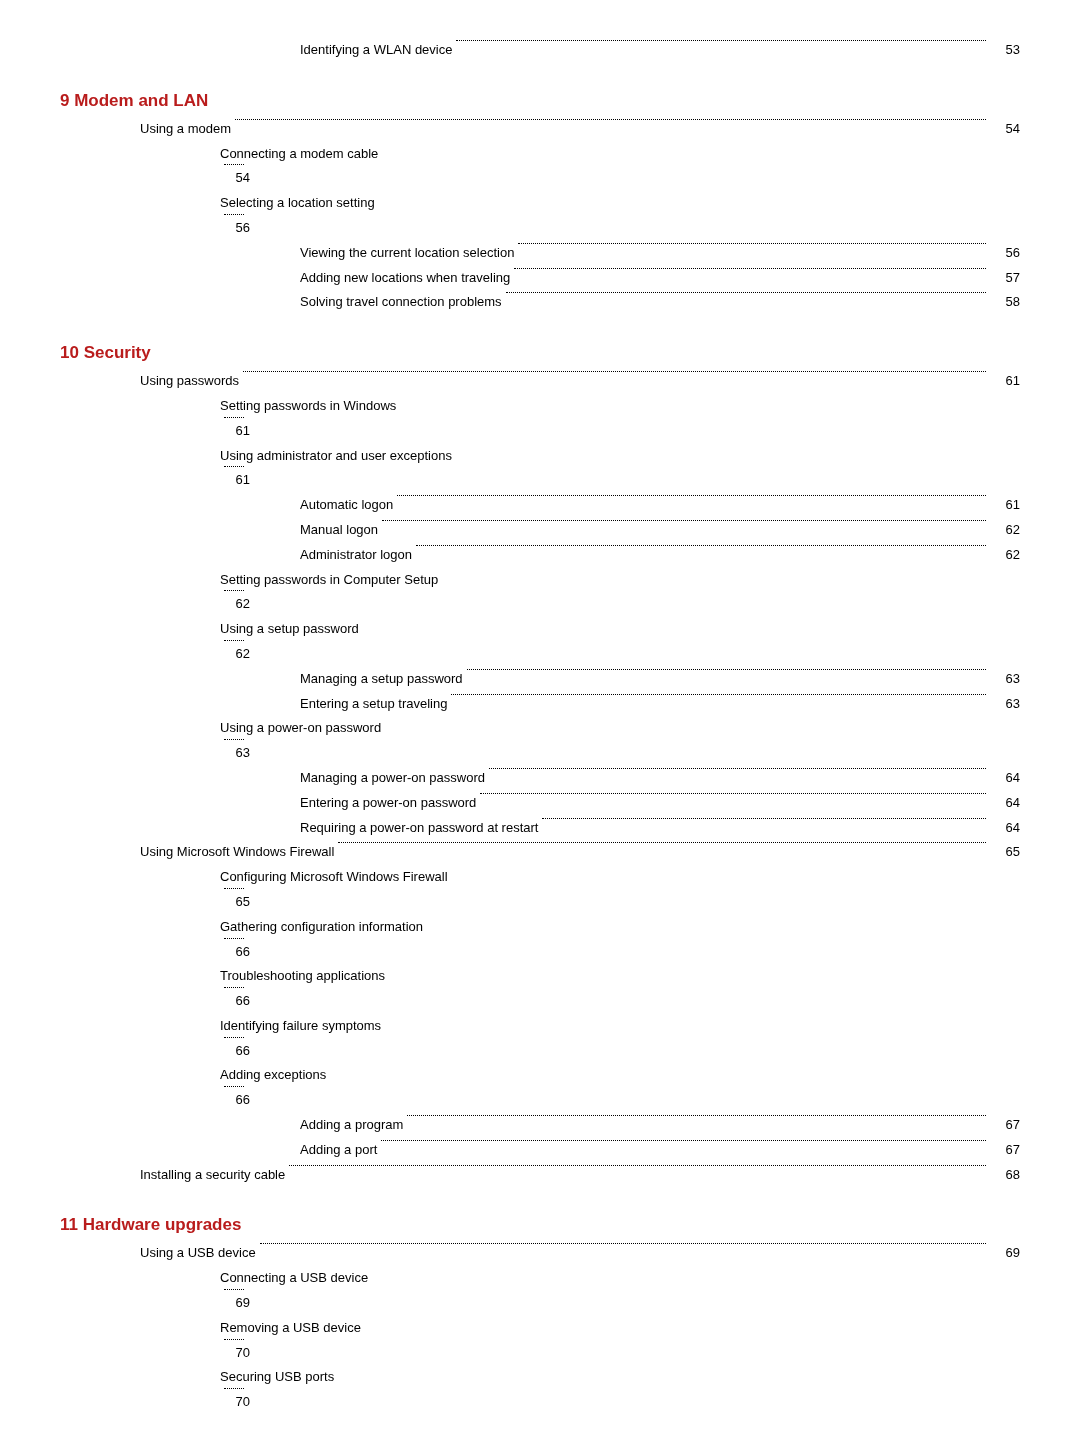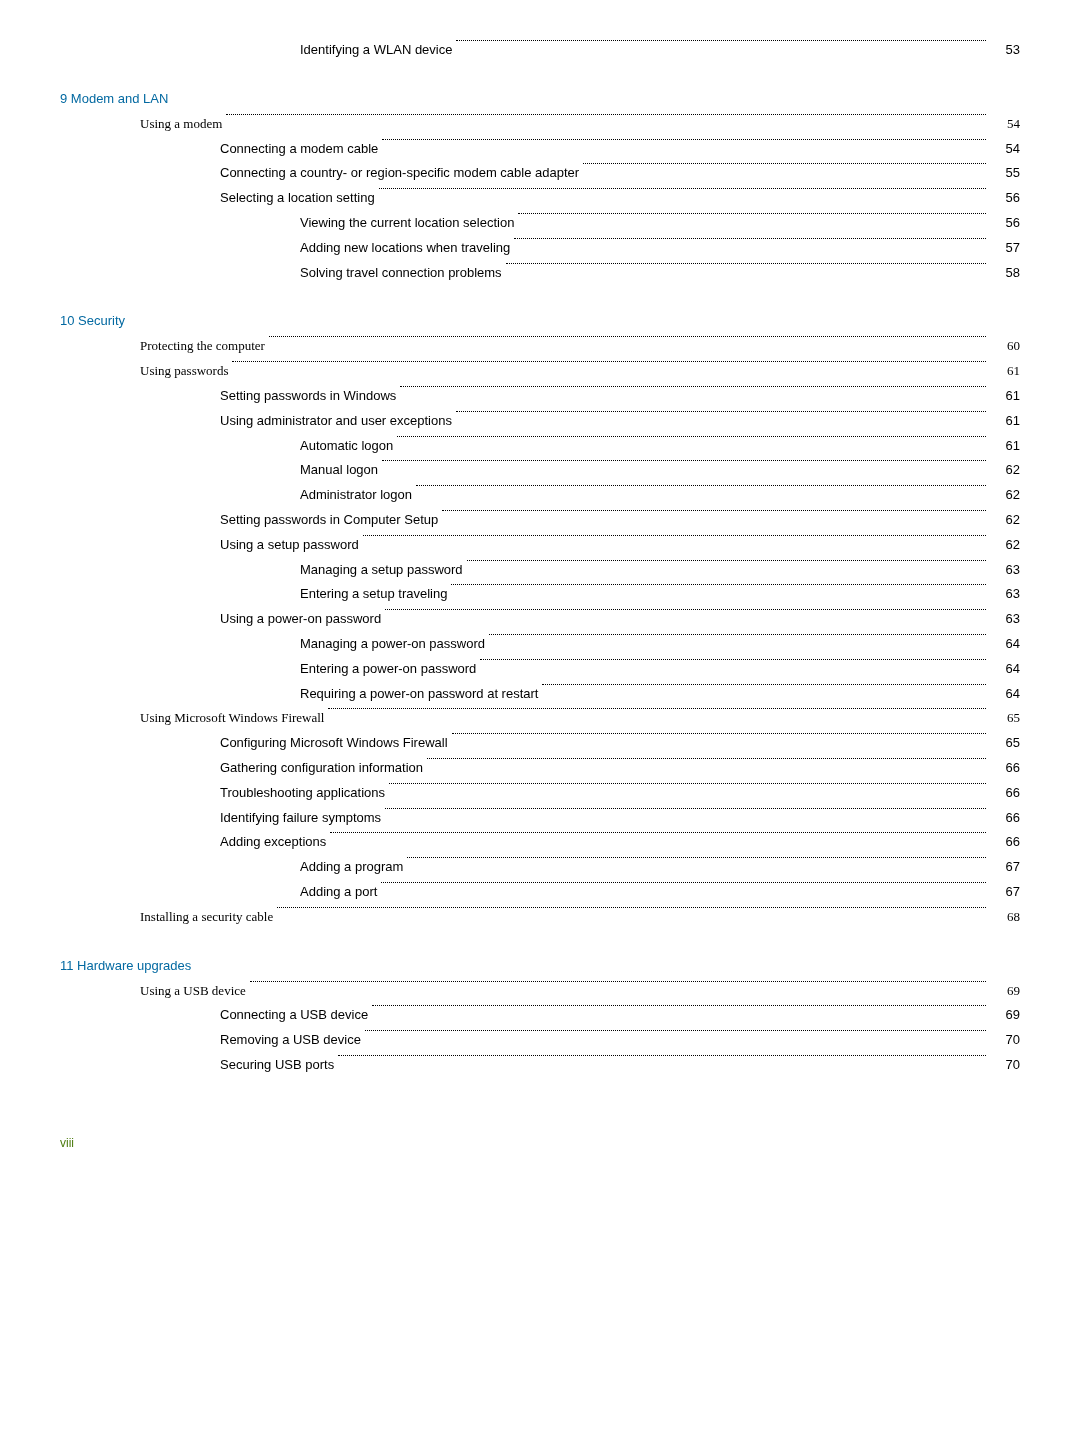--- a/index.html
+++ b/index.html
@@ -37,28 +37,28 @@
       margin-bottom: 3px;
       min-width: 20px;
     }
     .toc-page-num {
       white-space: nowrap;
       flex-shrink: 0;
       min-width: 30px;
       text-align: right;
     }
     .chapter-heading {
-      color: #0369a1;
-      font-weight: normal;
-      font-size: 13px;
+      color: #b91c1c;
+      font-weight: bold;
+      font-size: 17px;
       margin-top: 30px;
       margin-bottom: 8px;
     }
-    .level-1 { padding-left: 80px; font-family: Liberation Serif, serif; }
-    .level-2 { padding-left: 160px; }
+    .level-1 { padding-left: 80px; }
+    .level-2 { padding-left: 160px; flex-direction: column; }
     .level-3 { padding-left: 240px; }
     .page-footer {
       margin-top: 60px;
       text-align: left;
       font-size: 12px;
       color: #4d7c0f;
       padding-left: 0;
     }
     .top-entry {
       padding-left: 240px;
@@ -84,50 +84,40 @@
         <span class="toc-label">Using a modem</span>
         <span class="toc-dots"></span>
         <span class="toc-page-num">54</span>
       </div>
       <div class="toc-entry level-2">
         <span class="toc-label">Connecting a modem cable</span>
         <span class="toc-dots"></span>
         <span class="toc-page-num">54</span>
       </div>
       <div class="toc-entry level-2">
-        <span class="toc-label">Connecting a country- or region-specific modem cable adapter</span>
-        <span class="toc-dots"></span>
-        <span class="toc-page-num">55</span>
-      </div>
-      <div class="toc-entry level-2">
         <span class="toc-label">Selecting a location setting</span>
         <span class="toc-dots"></span>
         <span class="toc-page-num">56</span>
       </div>
       <div class="toc-entry level-3">
         <span class="toc-label">Viewing the current location selection</span>
         <span class="toc-dots"></span>
         <span class="toc-page-num">56</span>
       </div>
       <div class="toc-entry level-3">
         <span class="toc-label">Adding new locations when traveling</span>
         <span class="toc-dots"></span>
         <span class="toc-page-num">57</span>
       </div>
       <div class="toc-entry level-3">
         <span class="toc-label">Solving travel connection problems</span>
         <span class="toc-dots"></span>
         <span class="toc-page-num">58</span>
       </div>
       <div class="chapter-heading">10  Security</div>
-      <div class="toc-entry level-1">
-        <span class="toc-label">Protecting the computer</span>
-        <span class="toc-dots"></span>
-        <span class="toc-page-num">60</span>
-      </div>
       <div class="toc-entry level-1">
         <span class="toc-label">Using passwords</span>
         <span class="toc-dots"></span>
         <span class="toc-page-num">61</span>
       </div>
       <div class="toc-entry level-2">
         <span class="toc-label">Setting passwords in Windows</span>
         <span class="toc-dots"></span>
         <span class="toc-page-num">61</span>
       </div>

